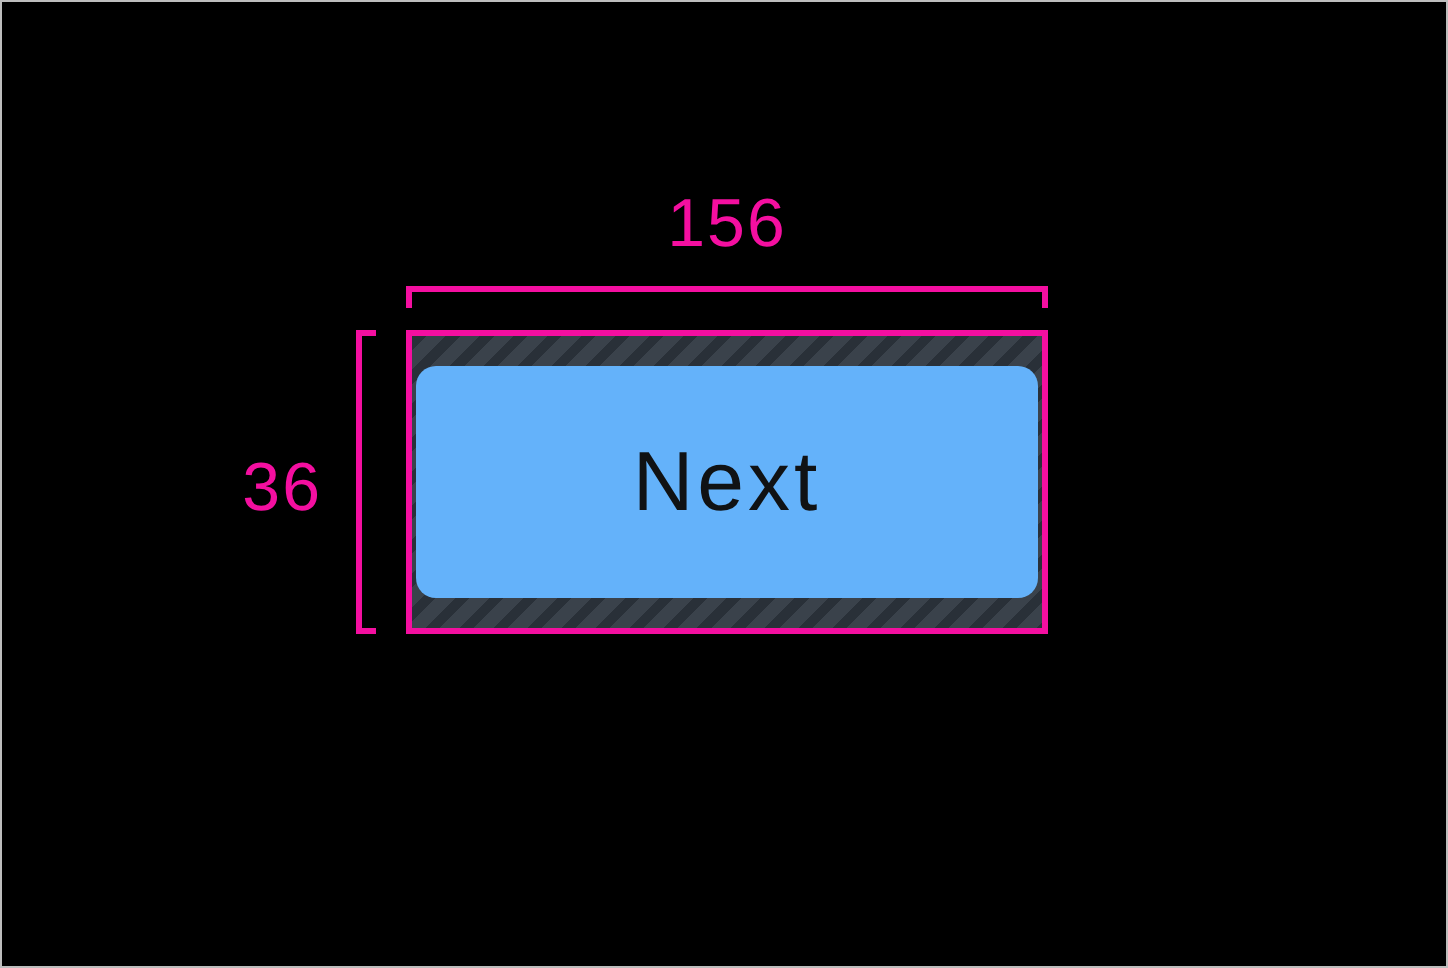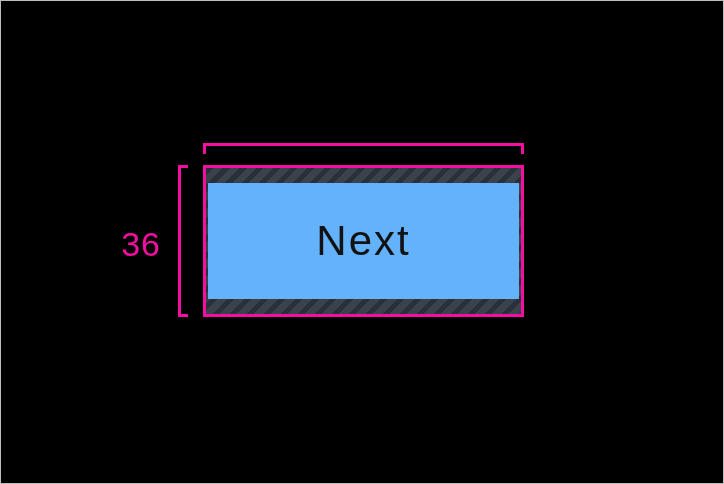--- a/index.html
+++ b/index.html
@@ -82,38 +82,39 @@
     );
   }
 
   .next-btn {
     position: absolute;
     left: 2px;
     right: 2px;
     top: 15px;
     bottom: 15px;
     border: none;
-    border-radius: 0;
+    border-radius: 10px;
     background: var(--button-fill, #64b2fa);
     color: var(--button-text, #101214);
     font-family: "Liberation Sans", sans-serif;
     font-size: 42px;
     font-weight: 500;
     letter-spacing: 2px;
     display: flex;
     align-items: center;
     justify-content: center;
     cursor: pointer;
   }
 </style>
 </head>
 <body>
 
 <div class="frame">
 
+  <div class="dim-label width-label">156</div>
 
   <div class="bracket width-bracket"></div>
 
   <div class="dim-label height-label">36</div>
 
   <div class="bracket height-bracket"></div>
 
   <div class="widget-bounds">
     <button class="next-btn">Next</button>
   </div>

